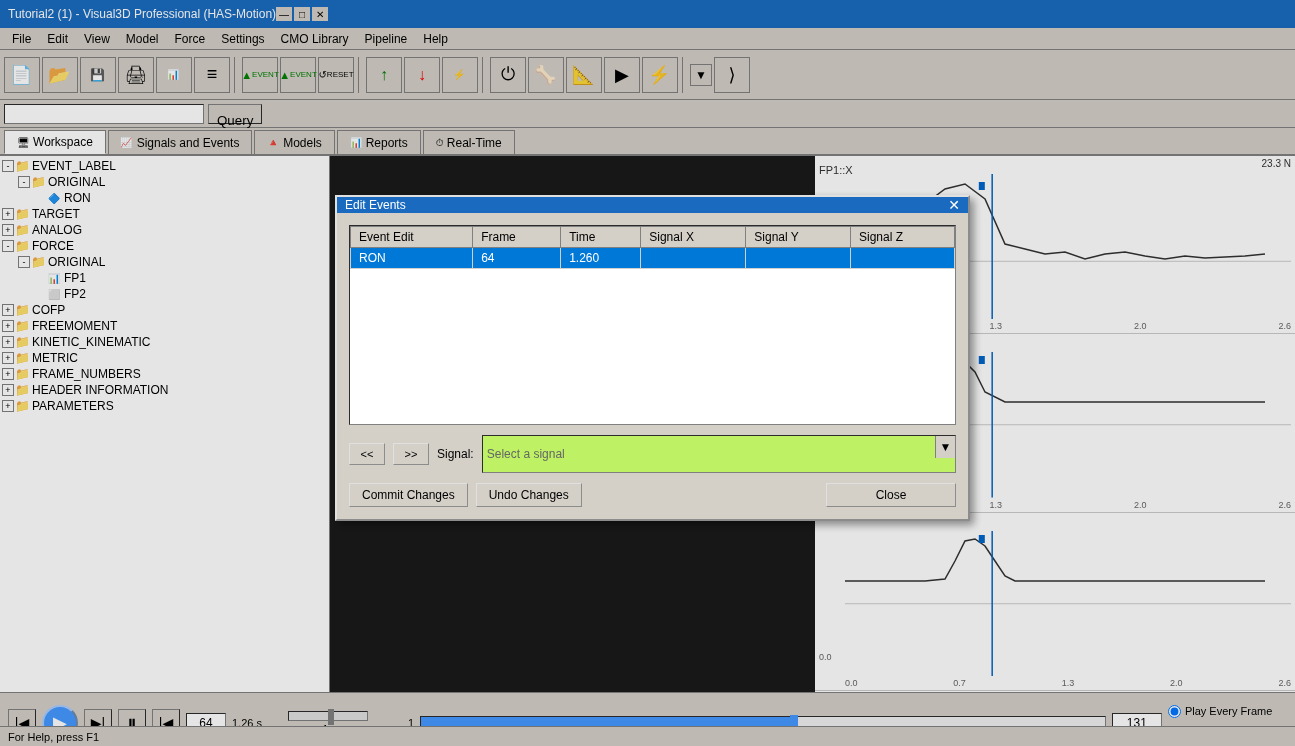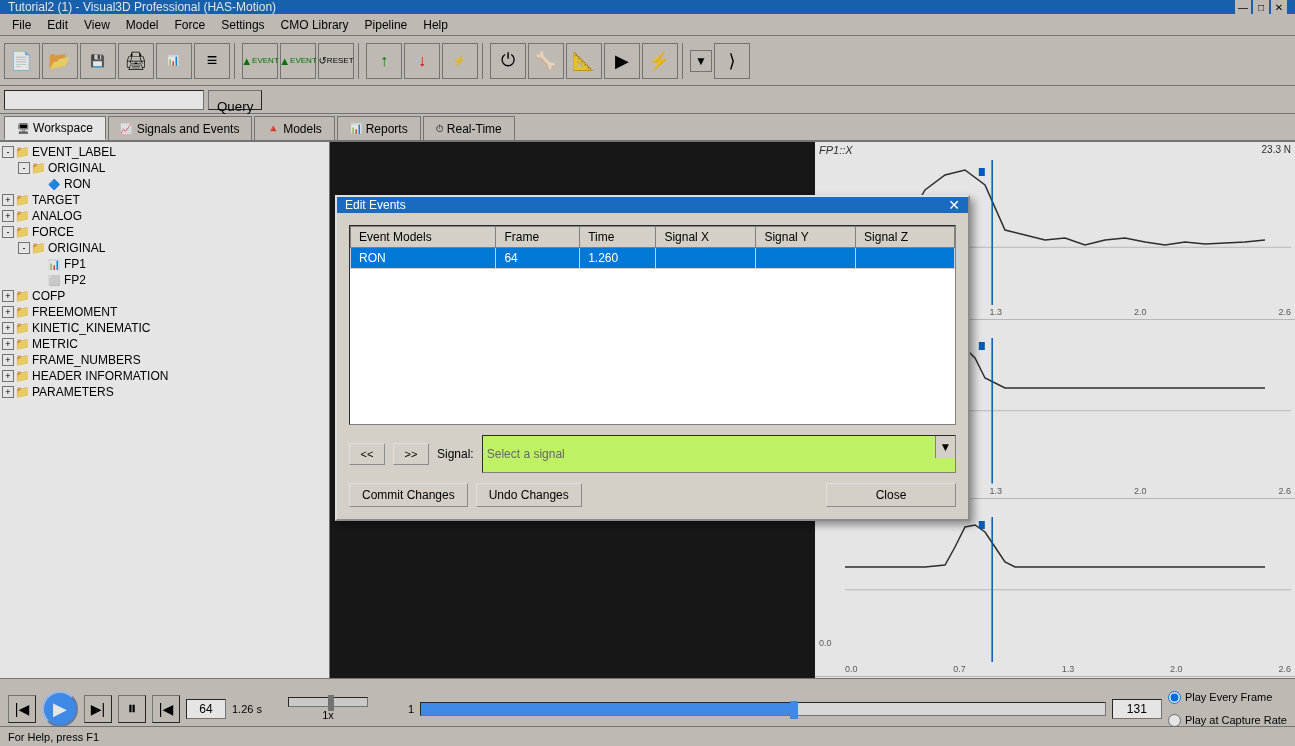--- a/index.html
+++ b/index.html
@@ -1,19 +1,19 @@
 <!DOCTYPE html>
 <html><head>
   <meta charset="utf-8">
   <style>
     * { box-sizing: border-box; margin: 0; padding: 0; }
     body { font-family: 'Segoe UI', Tahoma, Geneva, Verdana, sans-serif; font-size: 12px; background: #d4d0c8; overflow: hidden; width: 1295px; height: 746px; }
 
     
-    #title-bar { background: #1a6bbf; color: white; height: 14px; display: flex; align-items: center; padding: 0 8px; justify-content: space-between; }
+    #title-bar { background: #1a6bbf; color: white; height: 28px; display: flex; align-items: center; padding: 0 8px; justify-content: flex-start; }
     #title-bar .title { font-size: 12px; }
     #title-bar .controls { display: flex; gap: 2px; }
     #title-bar .controls span { width: 16px; height: 14px; background: #d4d0c8; color: black; font-size: 10px; display: flex; align-items: center; justify-content: center; cursor: pointer; }
 
     
     #menu-bar { background: #d4d0c8; height: 22px; display: flex; align-items: center; padding: 0 4px; border-bottom: 1px solid #808080; }
     #menu-bar span { padding: 2px 8px; font-size: 12px; cursor: pointer; }
 
     
     #toolbar { background: #d4d0c8; height: 50px; display: flex; align-items: center; padding: 2px 4px; border-bottom: 1px solid #808080; gap: 2px; }
@@ -75,21 +75,21 @@
     
     .modal-row { display: flex; align-items: center; gap: 8px; margin-top: 10px; }
     .modal-btn { padding: 4px 12px; background: #d4d0c8; border: 1px outset #e0e0e0; cursor: pointer; font-size: 12px; min-width: 90px; text-align: center; }
     .signal-combo { flex: 1; height: 38px; background: #bef264; border: 1px inset #808080; display: flex; align-items: center; padding: 0 4px; position: relative; }
     .signal-combo-btn { width: 20px; height: 22px; background: #d4d0c8; border-left: 1px solid #808080; position: absolute; right: 0; top: 0; display: flex; align-items: center; justify-content: center; cursor: pointer; }
     .nav-btn { width: 36px; height: 22px; background: #d4d0c8; border: 1px outset #e0e0e0; cursor: pointer; display: flex; align-items: center; justify-content: center; font-size: 11px; }
 
     
     #right-charts { position: absolute; right: 0; top: 0; width: 480px; bottom: 0; background: white; overflow: hidden; }
     .chart-panel { height: 33.3%; border-bottom: 1px solid #ccc; position: relative; padding: 4px; }
-    .chart-label { font-size: 11px; color: #333; position: absolute; top: 2px; left: 4px; font-style: italic; }
+    .chart-label { font-size: 11px; color: #333; position: absolute; top: 8px; left: 4px; }
     .chart-value { font-size: 10px; color: #333; position: absolute; top: 2px; right: 4px; }
     .chart-axes { position: absolute; bottom: 14px; left: 30px; right: 4px; top: 18px; }
     .chart-x-labels { position: absolute; bottom: 2px; left: 30px; right: 4px; display: flex; justify-content: space-between; font-size: 9px; color: #666; }
 
     .vis-split { position: absolute; left: 0; right: 480px; top: 0; bottom: 0; background: #1a1a1a; }
     .vis-brand-text { position: absolute; top: 30%; left: 50%; transform: translateX(-50%); font-family: Georgia, serif; font-size: 28px; color: white; font-style: italic; white-space: nowrap; }
     .vis-brand-dot { color: #4488ff; }
 
     .status-bar { background: #d4d0c8; height: 20px; display: flex; align-items: center; padding: 0 8px; font-size: 11px; border-top: 1px solid #808080; position: absolute; bottom: 0; left: 0; right: 0; }
   </style>
@@ -389,21 +389,21 @@
       <span>Edit Events</span>
       <span class="close-btn">✕</span>
     </div>
 
     <div id="modal-body">
 
       <div id="table-container">
         <table id="event-table">
           <thead>
             <tr>
-              <th>Event Models</th>
+              <th>Event Edit</th>
               <th>Frame</th>
               <th>Time</th>
               <th>Signal X</th>
               <th>Signal Y</th>
               <th>Signal Z</th>
             </tr>
           </thead>
           <tbody>
             <tr class="selected-row">
               <td>RON</td>

